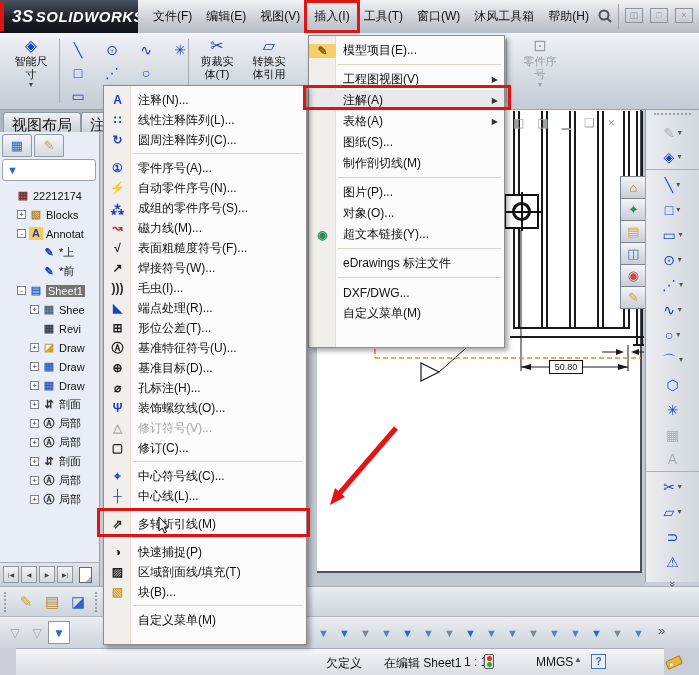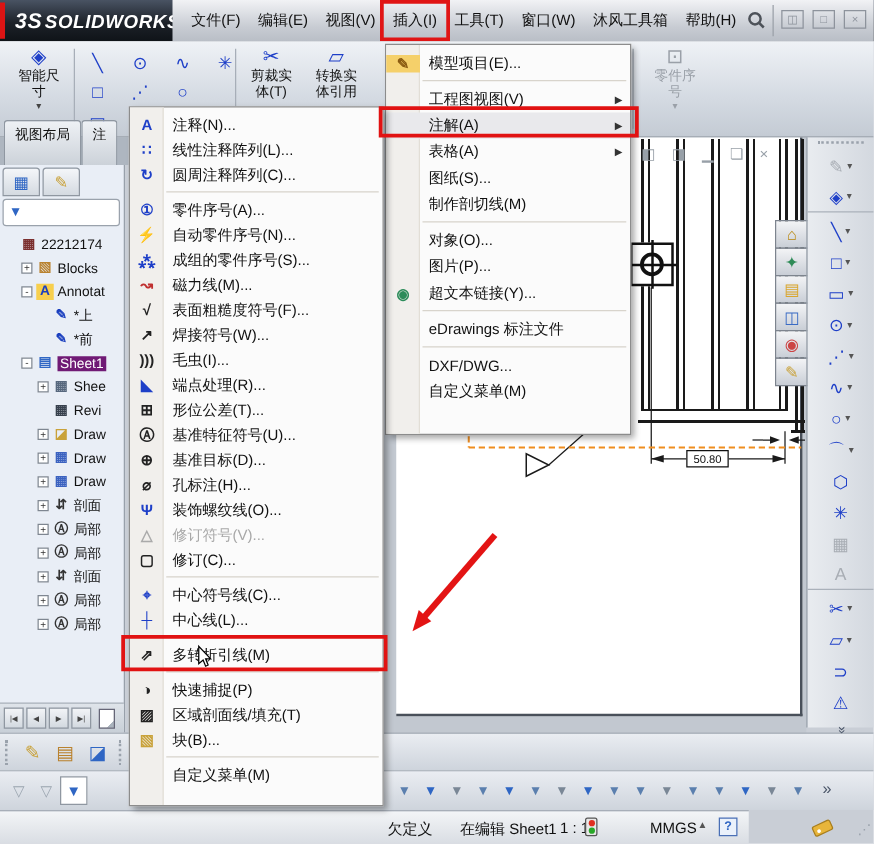--- a/index.html
+++ b/index.html
@@ -22,33 +22,33 @@
 .tb-big{position:absolute;top:4px;height:68px;display:flex;flex-direction:column;align-items:center;justify-content:flex-start;font-size:11px;line-height:13px;text-align:center}
 .tb-ic{font-size:16px;line-height:18px;color:#1e3fc8}
 .tb-lbl{width:42px;word-break:break-all}
 .dd{font-size:8px;color:#444;line-height:8px}
 .sk-row{position:absolute;left:62px;display:flex;gap:2px}
 .sk-cell{width:32px;height:22px;display:flex;align-items:center;justify-content:center;color:#1e3fc8;font-size:14px}
 .tb-sep{position:absolute;top:6px;width:1px;height:64px;background:#a7aeb8}
 .tb-gray{color:#9aa0a8!important}
 
 .cmdtabs{position:absolute;left:0;top:110px;width:103px;height:22px;background:#aeb6c0;display:flex;align-items:flex-end;padding-left:3px;overflow:visible}
-.ctab{height:36px;padding:3px 8px 4px;background:linear-gradient(#eef1f5,#ccd2d9);border:1px solid #8f97a1;border-bottom:none;border-radius:3px 3px 0 0;font-size:11px;white-space:nowrap}
+.ctab{height:20px;padding:3px 8px 4px;background:linear-gradient(#eef1f5,#ccd2d9);border:1px solid #8f97a1;border-bottom:none;border-radius:3px 3px 0 0;font-size:15px;white-space:nowrap}
 
 .lpanel{position:absolute;left:0;top:132px;width:100px;height:454px;background:#e9eef6;border-right:1px solid #98a0aa;overflow:hidden}
 .lp-tabs{position:absolute;left:2px;top:2px;display:flex;gap:2px}
 .lp-tab{width:30px;height:23px;border:1px solid #8f97a1;border-radius:3px 3px 0 0;background:linear-gradient(#f4f6f9,#d4dae1);display:flex;align-items:center;justify-content:center;font-size:13px}
 .lp-filter{position:absolute;left:2px;top:27px;width:94px;height:22px;background:#fff;border:1px solid #9aa2ac;border-radius:3px;display:flex;align-items:center;padding-left:4px}
 .funnel{color:#2f66c4;font-size:11px}
 .tree{position:absolute;left:0;top:54px;width:100px}
 .tree-item{height:19px;display:flex;align-items:center;padding-left:calc(4px + var(--lv,0)*13px);white-space:nowrap;font-size:11px}
 .tw-exp{width:9px;height:9px;border:1px solid #7e8691;background:#fff;font-size:8px;line-height:7px;text-align:center;color:#333;margin-right:3px;flex:none}
 .tw-exp:empty{visibility:hidden}
 .tw-ic{width:14px;flex:none;text-align:center;font-size:11px;color:var(--c,#333);background:var(--ibg,transparent);line-height:13px;margin-right:3px;font-weight:bold}
-.tree-item.selected .tw-lbl{background:#701a75;color:#fff;padding:0 2px}
+.tree-item.selected .tw-lbl{background:#737373;color:#fff;padding:0 2px}
 .lp-nav{position:absolute;left:0;top:430px;width:100px;height:24px;background:linear-gradient(#dfe4ea,#c8cfd7);border-top:1px solid #a7aeb8;display:flex;align-items:center;gap:2px;padding-left:3px}
 .nav-btn{width:16px;height:17px;border:1px solid #8f97a1;background:linear-gradient(#f2f4f7,#d3d9e0);font-size:6px;display:flex;align-items:center;justify-content:center;color:#444}
 .sheet-tab-ic{width:13px;height:16px;background:linear-gradient(315deg,#aab3bd 4px,#fff 4px);border:1px solid #667;margin-left:4px}
 
 .viewport{position:absolute;left:103px;top:110px;width:542px;height:478px;background:#c2c8d0}
 .sheet{position:absolute;left:317px;top:110px;width:325px;height:463px;background:#fff;border-right:2px solid #49505a;border-bottom:2px solid #49505a;z-index:1}
 #draw-svg{position:absolute;left:0;top:0;z-index:2;pointer-events:none}
 .csym{position:absolute;left:504px;top:194px;width:35px;height:35px;border:2px solid #111;background:#fff;z-index:2}
 .csym .ccirc{position:absolute;left:6px;top:6px;right:6px;bottom:6px;border:3px solid #111;border-radius:50%}
 .csym .cv{position:absolute;left:15px;top:-4px;width:2px;height:39px;background:#111}
@@ -90,21 +90,21 @@
 .ba-btn{width:26px;height:24px;display:flex;align-items:center;justify-content:center;font-size:15px;color:var(--c,#555)}
 .fun-group{position:absolute;left:4px;top:4px;display:flex;align-items:center}
 .fun{width:22px;height:23px;display:flex;align-items:center;justify-content:center;font-size:12px;color:#9aa4ae}
 .fun.active{color:#2f66c4;background:#fff;border:1px solid #8f97a1}
 .filter-icons{position:absolute;left:292px;top:4px;display:flex}
 .fi{width:21px;height:23px;display:flex;align-items:center;justify-content:center;font-size:11px;color:#5b7fae}
 .fi:nth-child(3n){color:#2f66c4}
 .fi:nth-child(4n){color:#7a8796}
 .fi-more{position:absolute;left:658px;top:6px;color:#4a5568;font-size:13px}
 
-.statusbar{position:absolute;left:0;top:648px;width:599px;height:27px;background:linear-gradient(#f3f5f7,#d9dde3);border-top:1px solid #a7aeb8;font-size:12px}
+.statusbar{position:absolute;left:16px;top:648px;width:648px;height:27px;background:linear-gradient(#f3f5f7,#d9dde3);border-top:1px solid #a7aeb8;font-size:12px}
 .sb{position:absolute;top:6px;white-space:nowrap}
 .slight{position:absolute;left:468px;top:5px;width:10px;height:15px;border:1px solid #555;background:#e8e8e8;border-radius:2px}
 .slight i{position:absolute;left:2px;width:5px;height:5px;border-radius:50%}
 .slight .r{top:1px;background:#e03020}
 .slight .g{bottom:1px;background:#28a828}
 .helpbox{position:absolute;left:575px;top:5px;width:15px;height:15px;border:1px solid #4a6fb5;background:#eaf1fb;color:#2f66c4;font-weight:bold;font-size:10px;text-align:center;line-height:13px}
 .tagic{position:absolute;left:650px;top:9px;width:16px;height:9px;background:#e8b53a;border:1px solid #a87e1e;border-radius:2px;transform:rotate(-25deg)}
 .tagic::after{content:"";position:absolute;left:2px;top:2.5px;width:3px;height:3px;border-radius:50%;background:#fff}
 .grip{position:absolute;left:686px;top:8px;color:#9aa2ac;font-size:11px}
 
@@ -518,27 +518,27 @@
         </div>
 
         <div class="m-item sep-after">
           <span class="m-ic"></span>
           <span class="m-lbl">制作剖切线(M)</span>
 
         </div>
 
         <div class="m-item">
           <span class="m-ic"></span>
+          <span class="m-lbl">图片(P)...</span>
+
+        </div>
+
+        <div class="m-item">
+          <span class="m-ic"></span>
           <span class="m-lbl">对象(O)...</span>
-
-        </div>
-
-        <div class="m-item">
-          <span class="m-ic"></span>
-          <span class="m-lbl">图片(P)...</span>
 
         </div>
 
 
         <div class="m-item sep-after" style="--c: #2c8c5a;">
           <span class="m-ic">◉</span>
           <span class="m-lbl">超文本链接(Y)...</span>
 
         </div>
 

